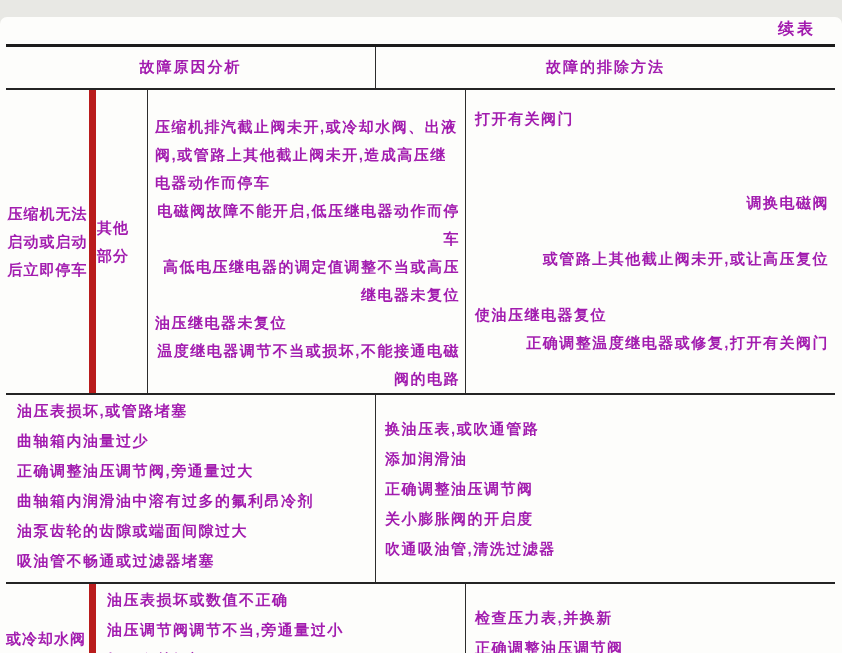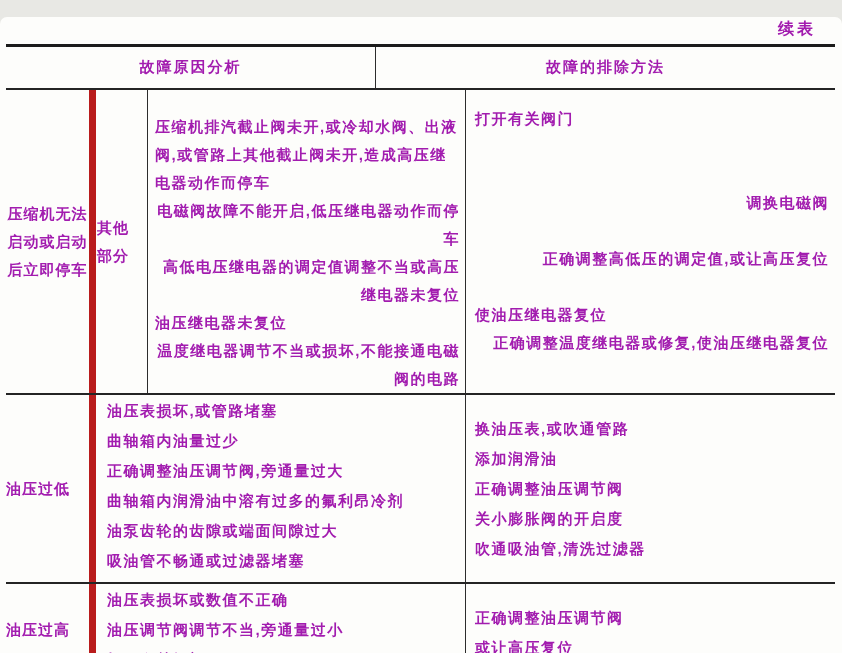--- a/index.html
+++ b/index.html
@@ -121,56 +121,54 @@
       <div class="causes causes1">
         <div class="item rh3">压缩机排汽截止阀未开,或冷却水阀、出液阀,或管路上其他截止阀未开,造成高压继电器动作而停车</div>
         <div class="item rh2">电磁阀故障不能开启,低压继电器动作而停车</div>
         <div class="item rh2">高低电压继电器的调定值调整不当或高压继电器未复位</div>
         <div class="item rh1">油压继电器未复位</div>
         <div class="item rh2">温度继电器调节不当或损坏,不能接通电磁阀的电路</div>
       </div>
       <div class="remedies">
         <div class="item rh3">打开有关阀门</div>
         <div class="item rh2">调换电磁阀</div>
-        <div class="item rh2">正确调整高低压的调定值,或让高压复位</div>
+        <div class="item rh2">或管路上其他截止阀未开,或让高压复位</div>
         <div class="item rh1">使油压继电器复位</div>
-        <div class="item rh2">正确调整温度继电器或修复,使油压继电器复位</div>
+        <div class="item rh2">正确调整温度继电器或修复,打开有关阀门</div>
       </div>
     </div>
 
     <div class="section sec2">
-      <div class="cellA">
-        <span>油压过低</span>
-      </div>
       <div class="causes causesWide">
         <div class="item rh30">油压表损坏,或管路堵塞</div>
         <div class="item rh30">曲轴箱内油量过少</div>
         <div class="item rh30">正确调整油压调节阀,旁通量过大</div>
         <div class="item rh30">曲轴箱内润滑油中溶有过多的氟利昂冷剂</div>
         <div class="item rh30">油泵齿轮的齿隙或端面间隙过大</div>
         <div class="item rh30">吸油管不畅通或过滤器堵塞</div>
       </div>
       <div class="remedies">
         <div class="item rh30">换油压表,或吹通管路</div>
         <div class="item rh30">添加润滑油</div>
         <div class="item rh30">正确调整油压调节阀</div>
         <div class="item rh30">关小膨胀阀的开启度</div>
         <div class="item rh30">吹通吸油管,清洗过滤器</div>
       </div>
     </div>
 
     <div class="section sec3">
       <div class="cellA">
-        <span>油压过高</span>
+        <span>或冷却水阀</span>
       </div>
       <div class="causes causesWide">
         <div class="item rh30">油压表损坏或数值不正确</div>
         <div class="item rh30">油压调节阀调节不当,旁通量过小</div>
         <div class="item rh30">打开有关阀门</div>
       </div>
       <div class="remedies">
+        <div class="item rh30">检查压力表,并换新</div>
         <div class="item rh30">正确调整油压调节阀</div>
         <div class="item rh30">或让高压复位</div>
       </div>
     </div>
 
   </div>
 </div>
 
 </body></html>

